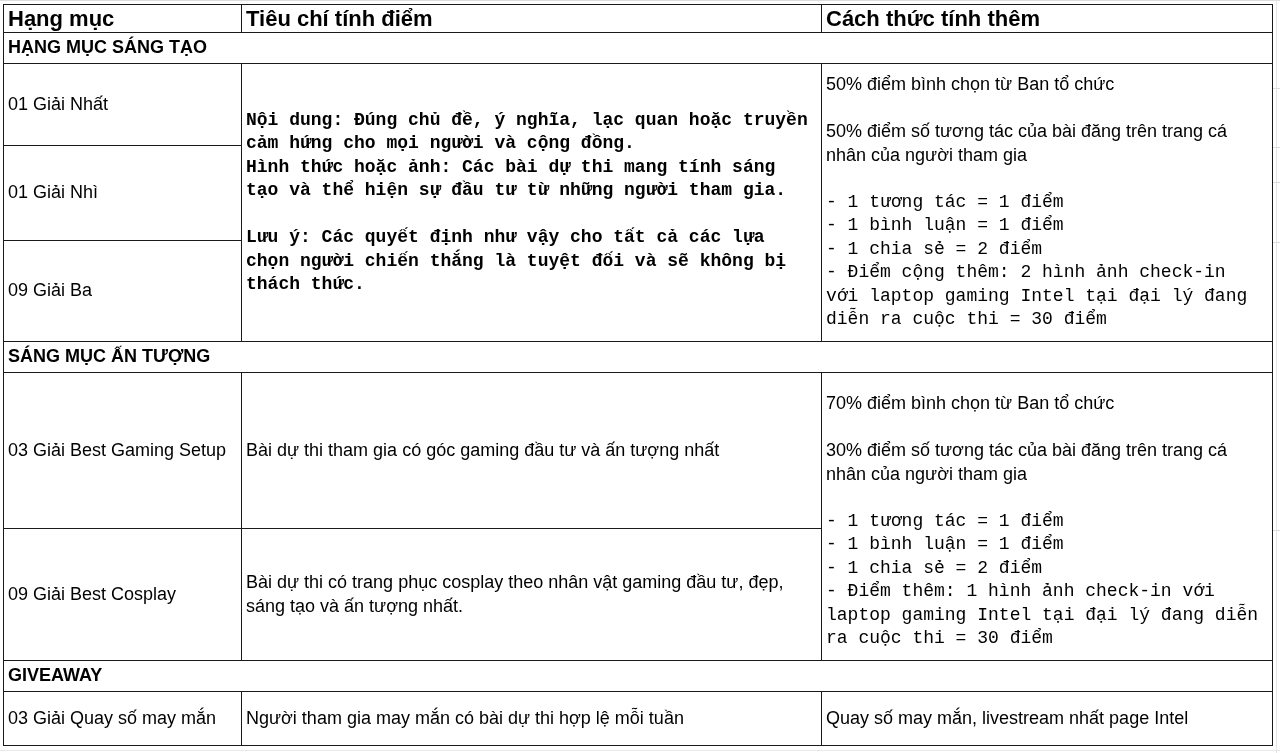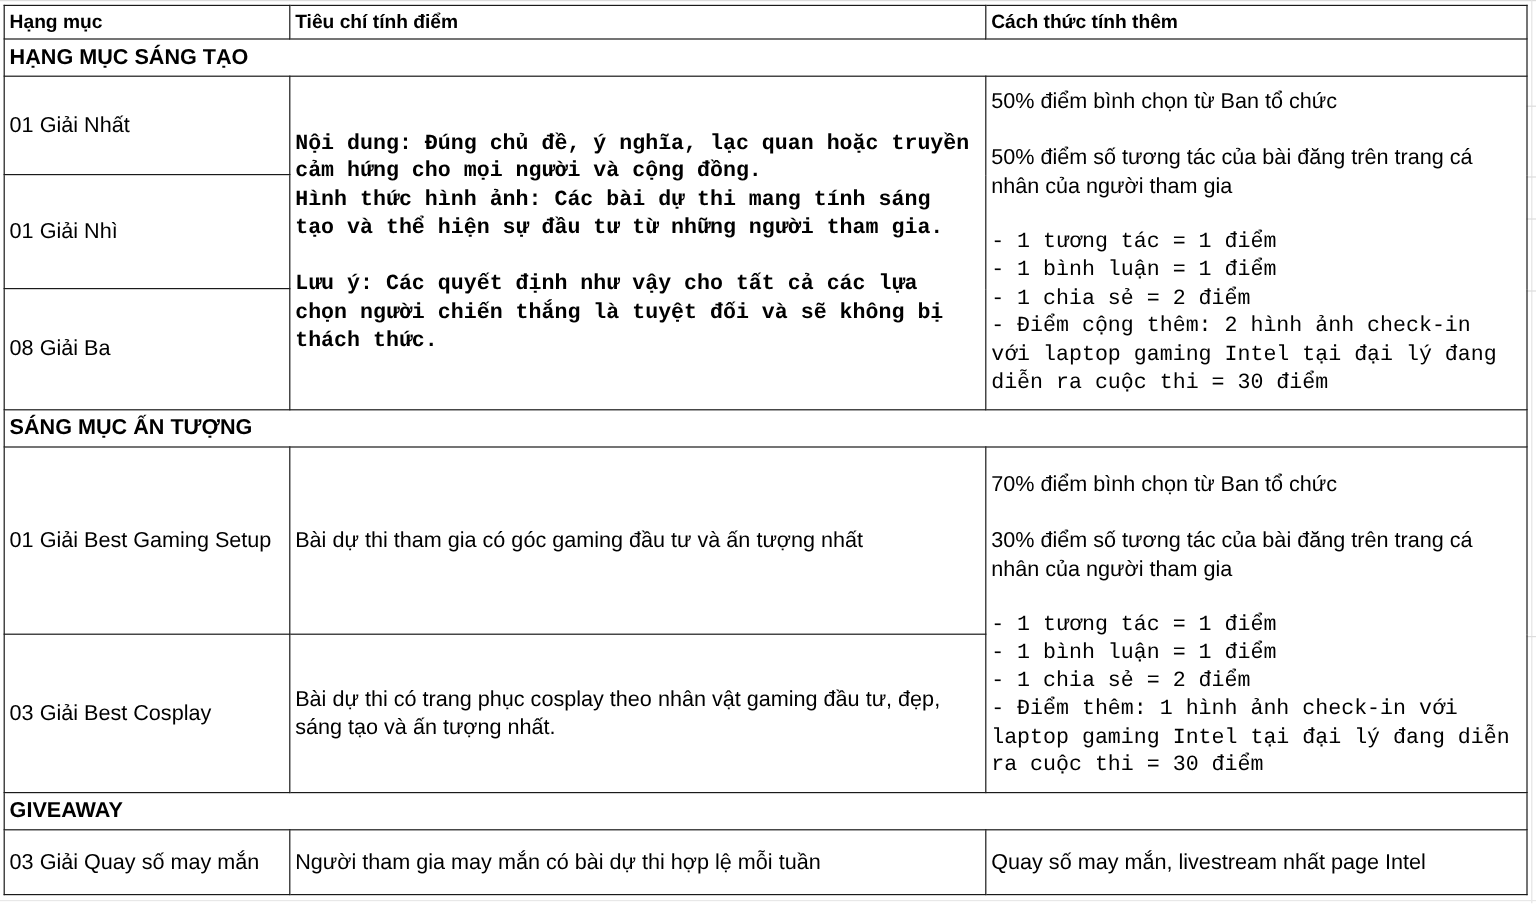--- a/index.html
+++ b/index.html
@@ -62,21 +62,21 @@
     text-align: left;
   }
   col.c1 { width: 238px; }
   col.c2 { width: 580px; }
   col.c3 { width: 451px; }
 
   th.head {
     font-weight: bold;
     text-align: center;
     height: 27px;
-    font-size: 16px;
+    font-size: 22px;
   }
   td.section {
     font-weight: bold;
     text-align: center;
     height: 30px;
   }
   td.criteria-bold {
     font-weight: bold;
   }
   td.method {
@@ -113,61 +113,61 @@
       <th class="head">Cách thức tính thêm</th>
     </tr>
 
     <tr>
       <td class="section" colspan="3">HẠNG MỤC SÁNG TẠO</td>
     </tr>
     <tr style="height:82px">
       <td>01 Giải Nhất</td>
       <td class="criteria-bold" rowspan="3">
         <span class="line">Nội dung: Đúng chủ đề, ý nghĩa, lạc quan hoặc truyền cảm hứng cho mọi người và cộng đồng.</span>
-        <span class="line">Hình thức hình ảnh: Các bài dự thi mang tính sáng tạo và thể hiện sự đầu tư từ những người tham gia.</span>
+        <span class="line">Hình thức hoặc ảnh: Các bài dự thi mang tính sáng tạo và thể hiện sự đầu tư từ những người tham gia.</span>
         <span class="blank"></span>
         <span class="line">Lưu ý: Các quyết định như vậy cho tất cả các lựa chọn người chiến thắng là tuyệt đối và sẽ không bị thách thức.</span>
       </td>
       <td class="method" rowspan="3">
         <span class="para">50% điểm bình chọn từ Ban tổ chức</span>
         <span class="blank"></span>
         <span class="para">50% điểm số tương tác của bài đăng trên trang cá nhân của người tham gia</span>
         <span class="blank"></span>
         <span class="line">- 1 tương tác = 1 điểm</span>
         <span class="line">- 1 bình luận = 1 điểm</span>
         <span class="line">- 1 chia sẻ = 2 điểm</span>
         <span class="line">- Điểm cộng thêm: 2 hình ảnh check-in với laptop gaming Intel tại đại lý đang diễn ra cuộc thi = 30 điểm</span>
       </td>
     </tr>
     <tr style="height:95px">
       <td>01 Giải Nhì</td>
     </tr>
     <tr style="height:101px">
-      <td>08 Giải Ba</td>
+      <td>09 Giải Ba</td>
     </tr>
 
     <tr>
       <td class="section" colspan="3">SÁNG MỤC ẤN TƯỢNG</td>
     </tr>
     <tr style="height:156px">
-      <td>01 Giải Best Gaming Setup</td>
+      <td>03 Giải Best Gaming Setup</td>
       <td>Bài dự thi tham gia có góc gaming đầu tư và ấn tượng nhất</td>
       <td class="method" rowspan="2" style="padding-top:10px">
         <span class="para">70% điểm bình chọn từ Ban tổ chức</span>
         <span class="blank"></span>
         <span class="para">30% điểm số tương tác của bài đăng trên trang cá nhân của người tham gia</span>
         <span class="blank"></span>
         <span class="line">- 1 tương tác = 1 điểm</span>
         <span class="line">- 1 bình luận = 1 điểm</span>
         <span class="line">- 1 chia sẻ = 2 điểm</span>
         <span class="line">- Điểm thêm: 1 hình ảnh check-in với laptop gaming Intel tại đại lý đang diễn ra cuộc thi = 30 điểm</span>
       </td>
     </tr>
     <tr style="height:132px">
-      <td>03 Giải Best Cosplay</td>
+      <td>09 Giải Best Cosplay</td>
       <td>Bài dự thi có trang phục cosplay theo nhân vật gaming đầu tư, đẹp, sáng tạo và ấn tượng nhất.</td>
     </tr>
 
     <tr>
       <td class="section" colspan="3">GIVEAWAY</td>
     </tr>
     <tr style="height:54px">
       <td>03 Giải Quay số may mắn</td>
       <td>Người tham gia may mắn có bài dự thi hợp lệ mỗi tuần</td>
       <td>Quay số may mắn, livestream nhất page Intel</td>

